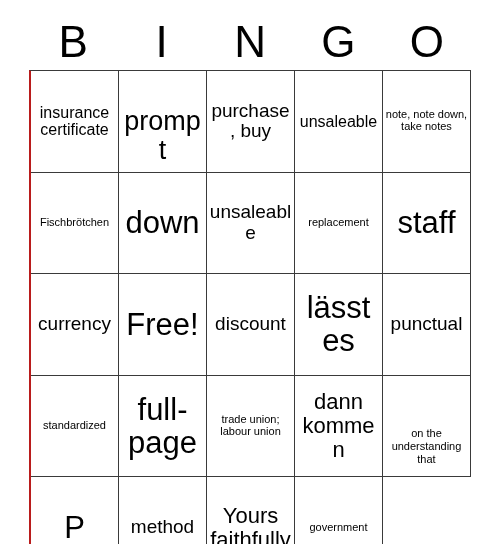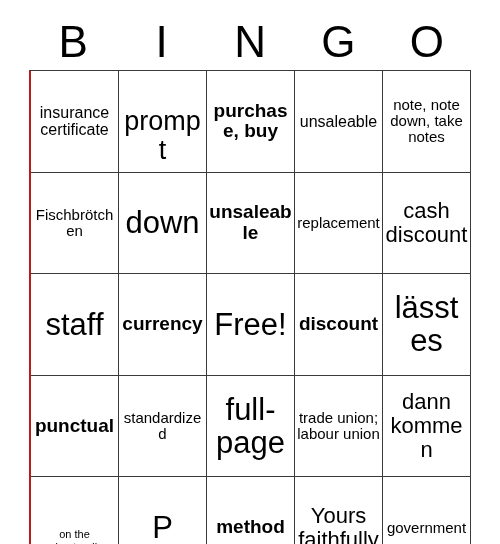--- a/index.html
+++ b/index.html
@@ -70,23 +70,23 @@
     display: block;
     width: 100%;
     line-height: 1.08;
     word-break: normal;
     overflow-wrap: break-word;
   }
   
   .s-xxl .txt { font-size: 31px; }
   .s-xl  .txt { font-size: 27px; margin-top: 29px; }
   .s-lg  .txt { font-size: 22px; }
-  .s-md  .txt { font-size: 19px; font-weight: bold; }
+  .s-md  .txt { font-size: 19px; }
   .s-sm  .txt { font-size: 16px; }
-  .s-xs  .txt { font-size: 15px; }
+  .s-xs  .txt { font-size: 11px; }
   .s-xxs .txt { font-size: 11px; line-height: 1.18; margin-top: 40px; }
 </style>
 </head>
 <body>
 
 <div id="card">
 
   <div id="header-row">
     <div class="header-letter">B</div>
     <div class="header-letter">I</div>
@@ -117,23 +117,20 @@
         <span class="txt">Fischbrötchen</span>
       </div>
     <div class="cell s-xxl">
         <span class="txt">down</span>
       </div>
     <div class="cell s-md">
         <span class="txt">unsaleable</span>
       </div>
     <div class="cell s-xs">
         <span class="txt">replacement</span>
-      </div>
-    <div class="cell s-lg">
-        <span class="txt">cash discount</span>
       </div>
 
     <div class="cell s-xxl">
         <span class="txt">staff</span>
       </div>
     <div class="cell s-md">
         <span class="txt">currency</span>
       </div>
     <div class="cell s-xxl">
         <span class="txt">Free!</span>

